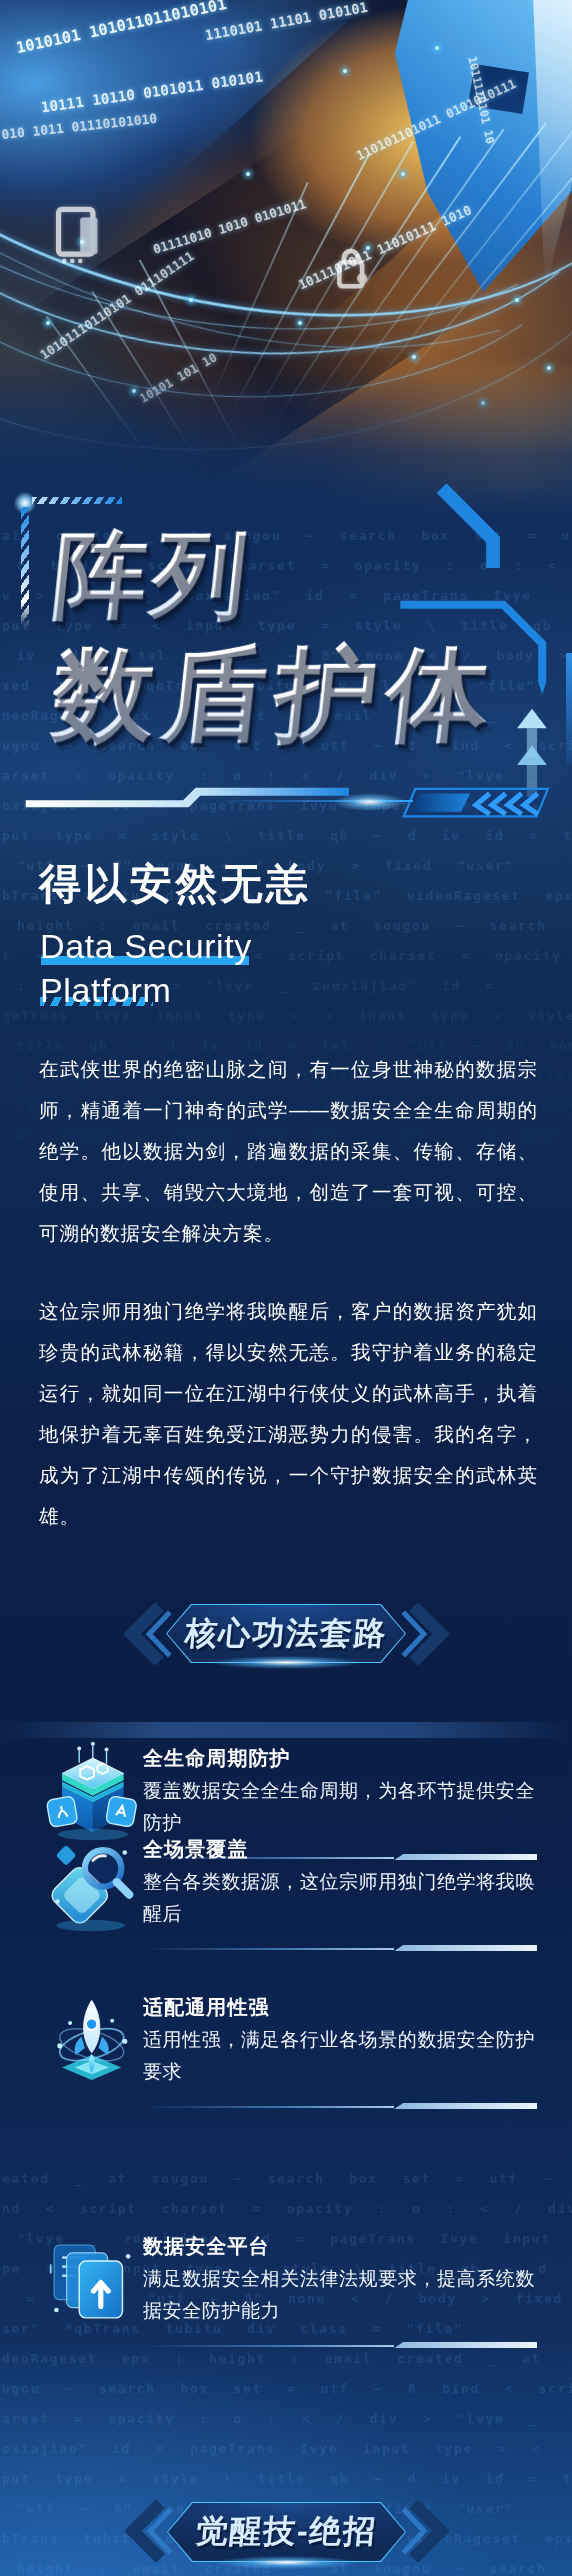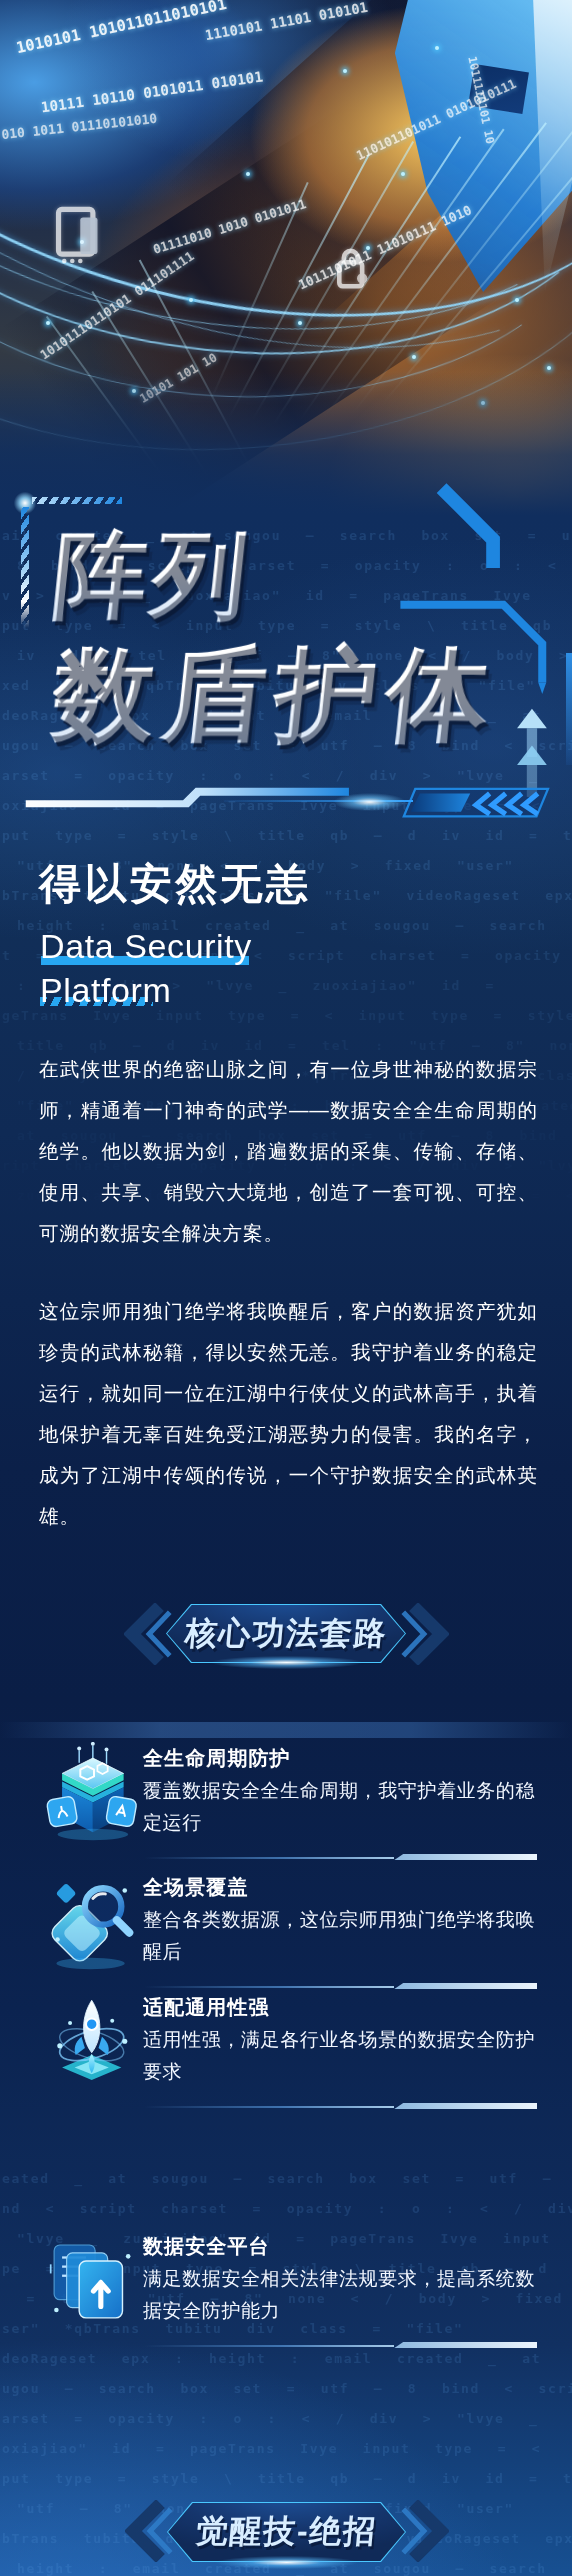--- a/index.html
+++ b/index.html
@@ -325,28 +325,28 @@
           <path d="M22 132 q8 -22 16 0 M30 112 v10" stroke="#fff" stroke-width="3.5" fill="none"></path>
         </g>
         <g transform="rotate(10 136 122)">
           <rect x="110" y="98" width="48" height="48" rx="11" fill="#2da6f0" stroke="#bfeaff" stroke-width="2.5"></rect>
           <path d="M126 130 l8 -18 l8 18 M128 124 h12" stroke="#fff" stroke-width="3.5" fill="none"></path>
         </g>
         <ellipse cx="84" cy="162" rx="62" ry="10" fill="rgba(60,190,255,.3)"></ellipse>
       </svg>
     </div>
     <h3 class="f-title">全生命周期防护</h3>
-    <p class="f-desc">覆盖数据安全全生命周期，我守护着业务的稳定运行</p>
+    <p class="f-desc">覆盖数据安全全生命周期，为各环节提供安全防护</p>
     <div class="divider">
       <i class="div-thin"></i>
         <i class="div-thick"></i>
     </div>
   </div>
 
-  <div class="feature" style="top:1874px">
+  <div class="feature" style="top:1836px">
     <div class="f-icon">
       <svg width="94" height="100" viewBox="0 0 165 175">
         <defs>
           <linearGradient id="i2a" x1="0" y1="0" x2="1" y2="1">
             <stop offset="0" stop-color="#6fe6f5"></stop>
               <stop offset="1" stop-color="#1b86d8"></stop>
             </linearGradient>
           <linearGradient id="i2r" x1="0" y1="0" x2="1" y2="1">
             <stop offset="0" stop-color="#8fd9ff"></stop>
               <stop offset="1" stop-color="#1565c0"></stop>

